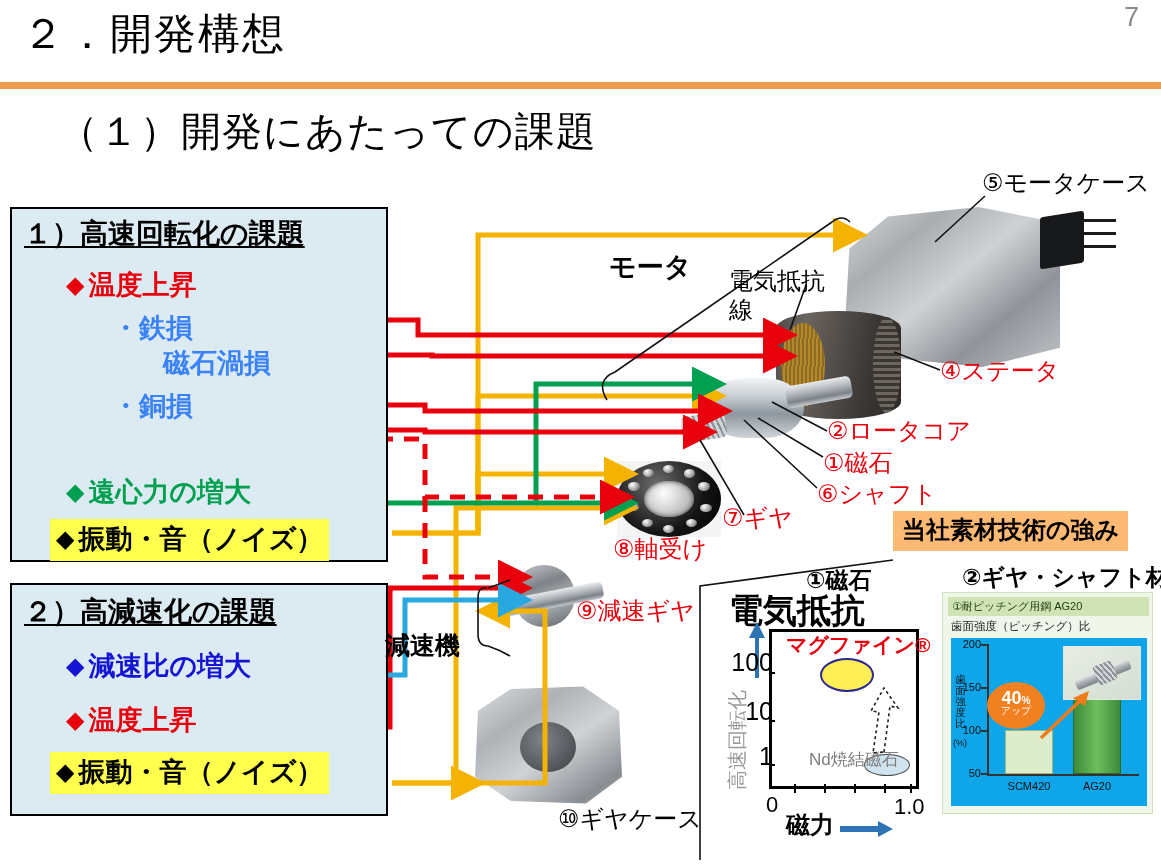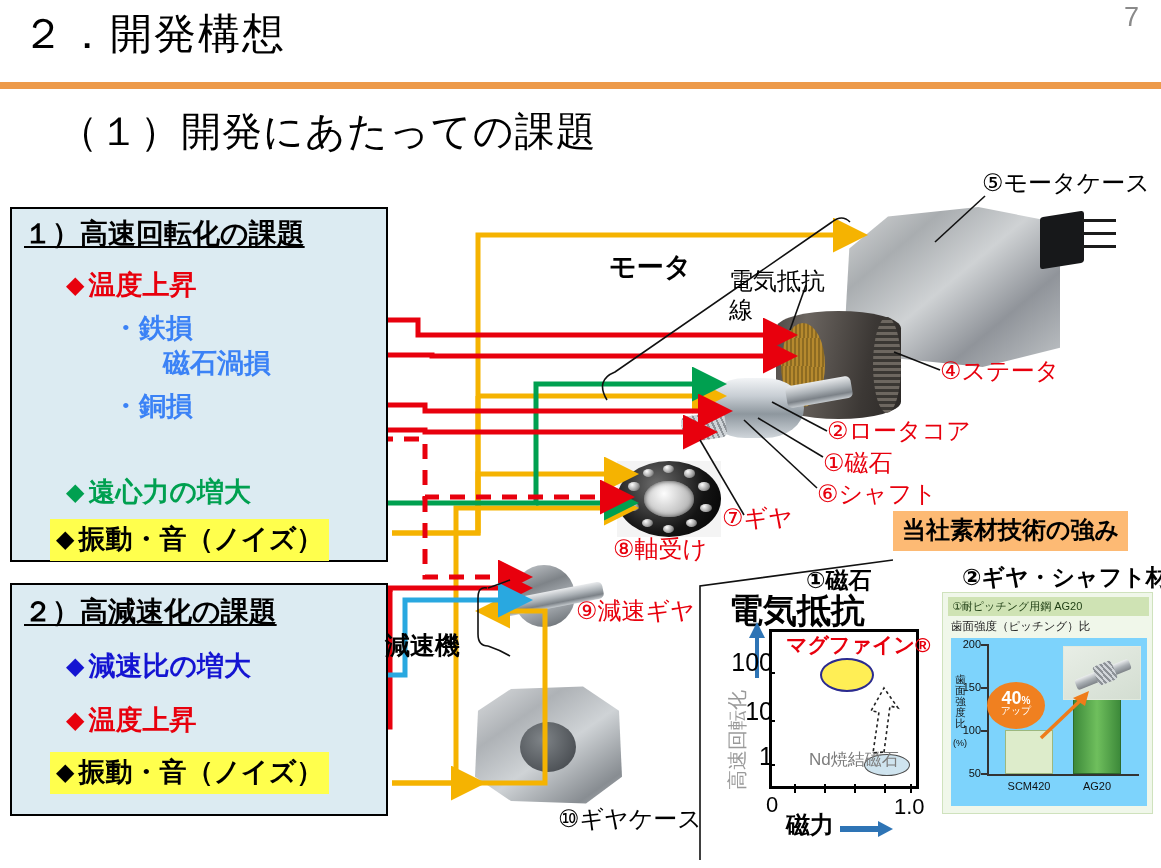--- a/index.html
+++ b/index.html
@@ -158,21 +158,21 @@
     white-space: nowrap;
   }
   #gs-card .gs-sub {
     position: absolute; left: 8px; top: 26px;
     font-size: 11.5px; color: #222;
     white-space: nowrap;
   }
   #gs-plot {
     position: absolute; left: 8px; top: 45px;
     width: 196px; height: 168px;
-    background: #7dd3fc;
+    background: #0ea5e9;
   }
   .gs-ytick {
     position: absolute; font-size: 11px; color: #111;
     text-align: right; width: 28px;
   }
   .gs-xtick {
     position: absolute; font-size: 11px; color: #111;
     text-align: center;
   }
   .gs-ylabel {

